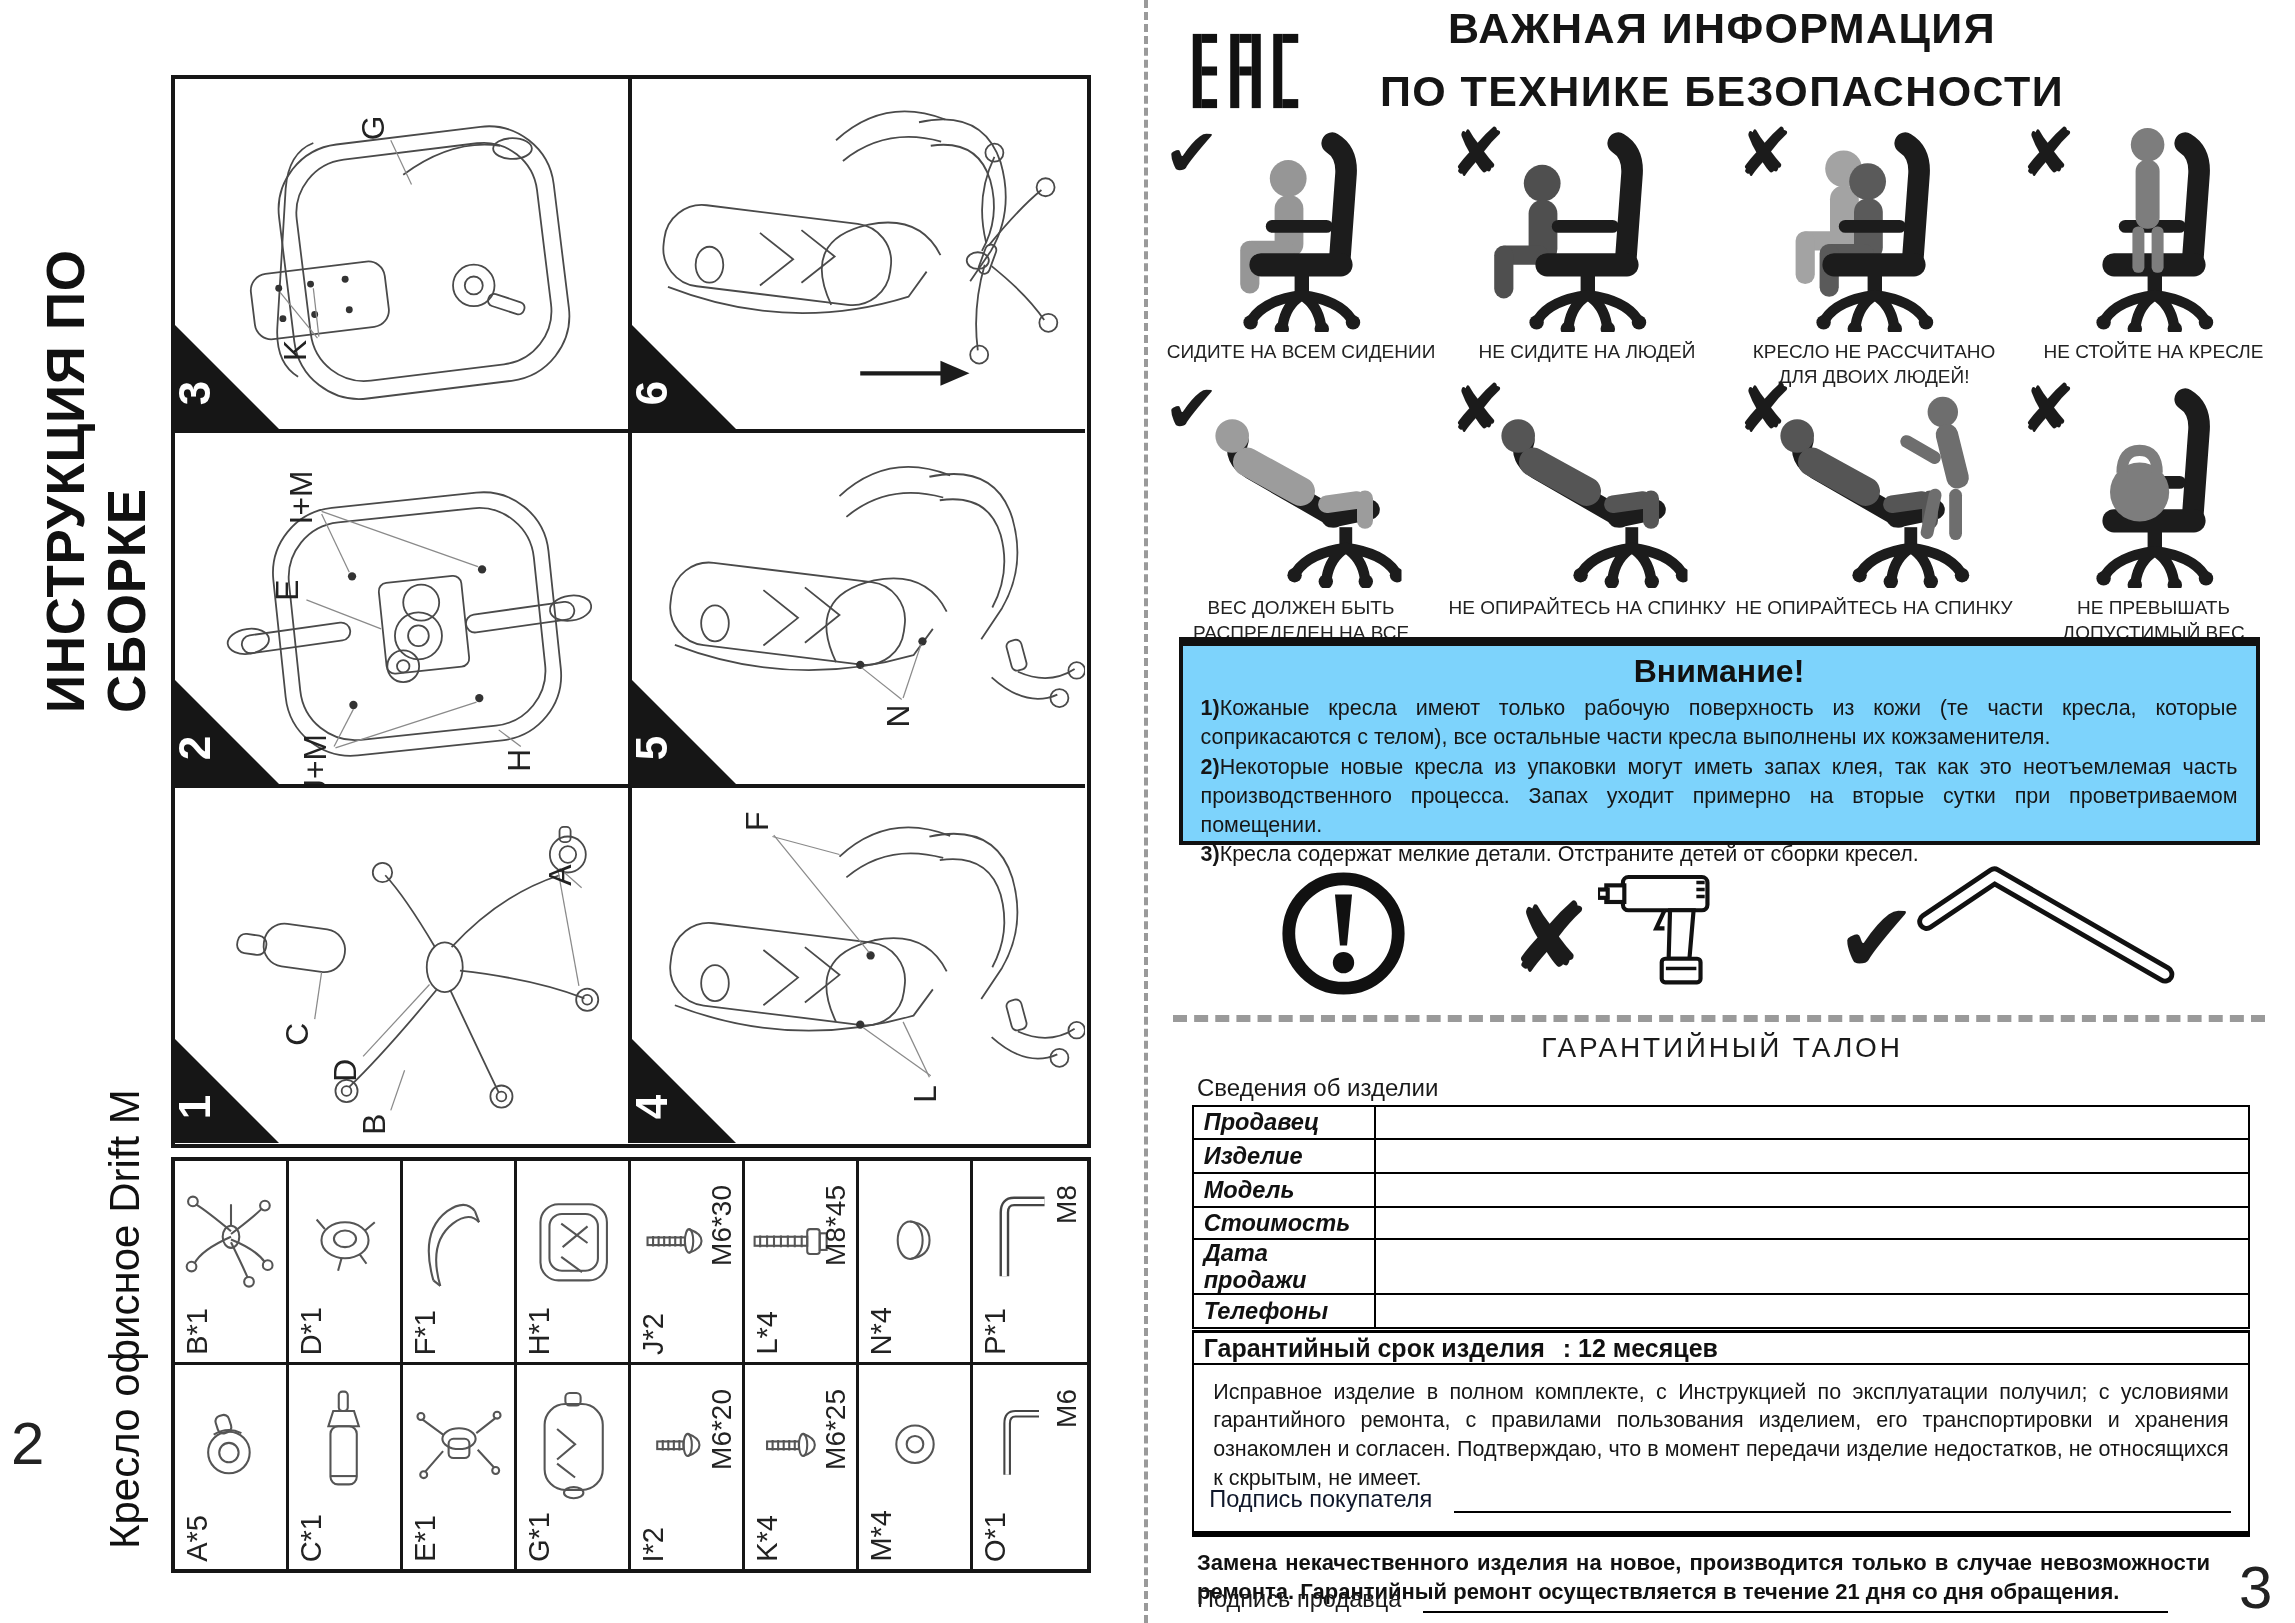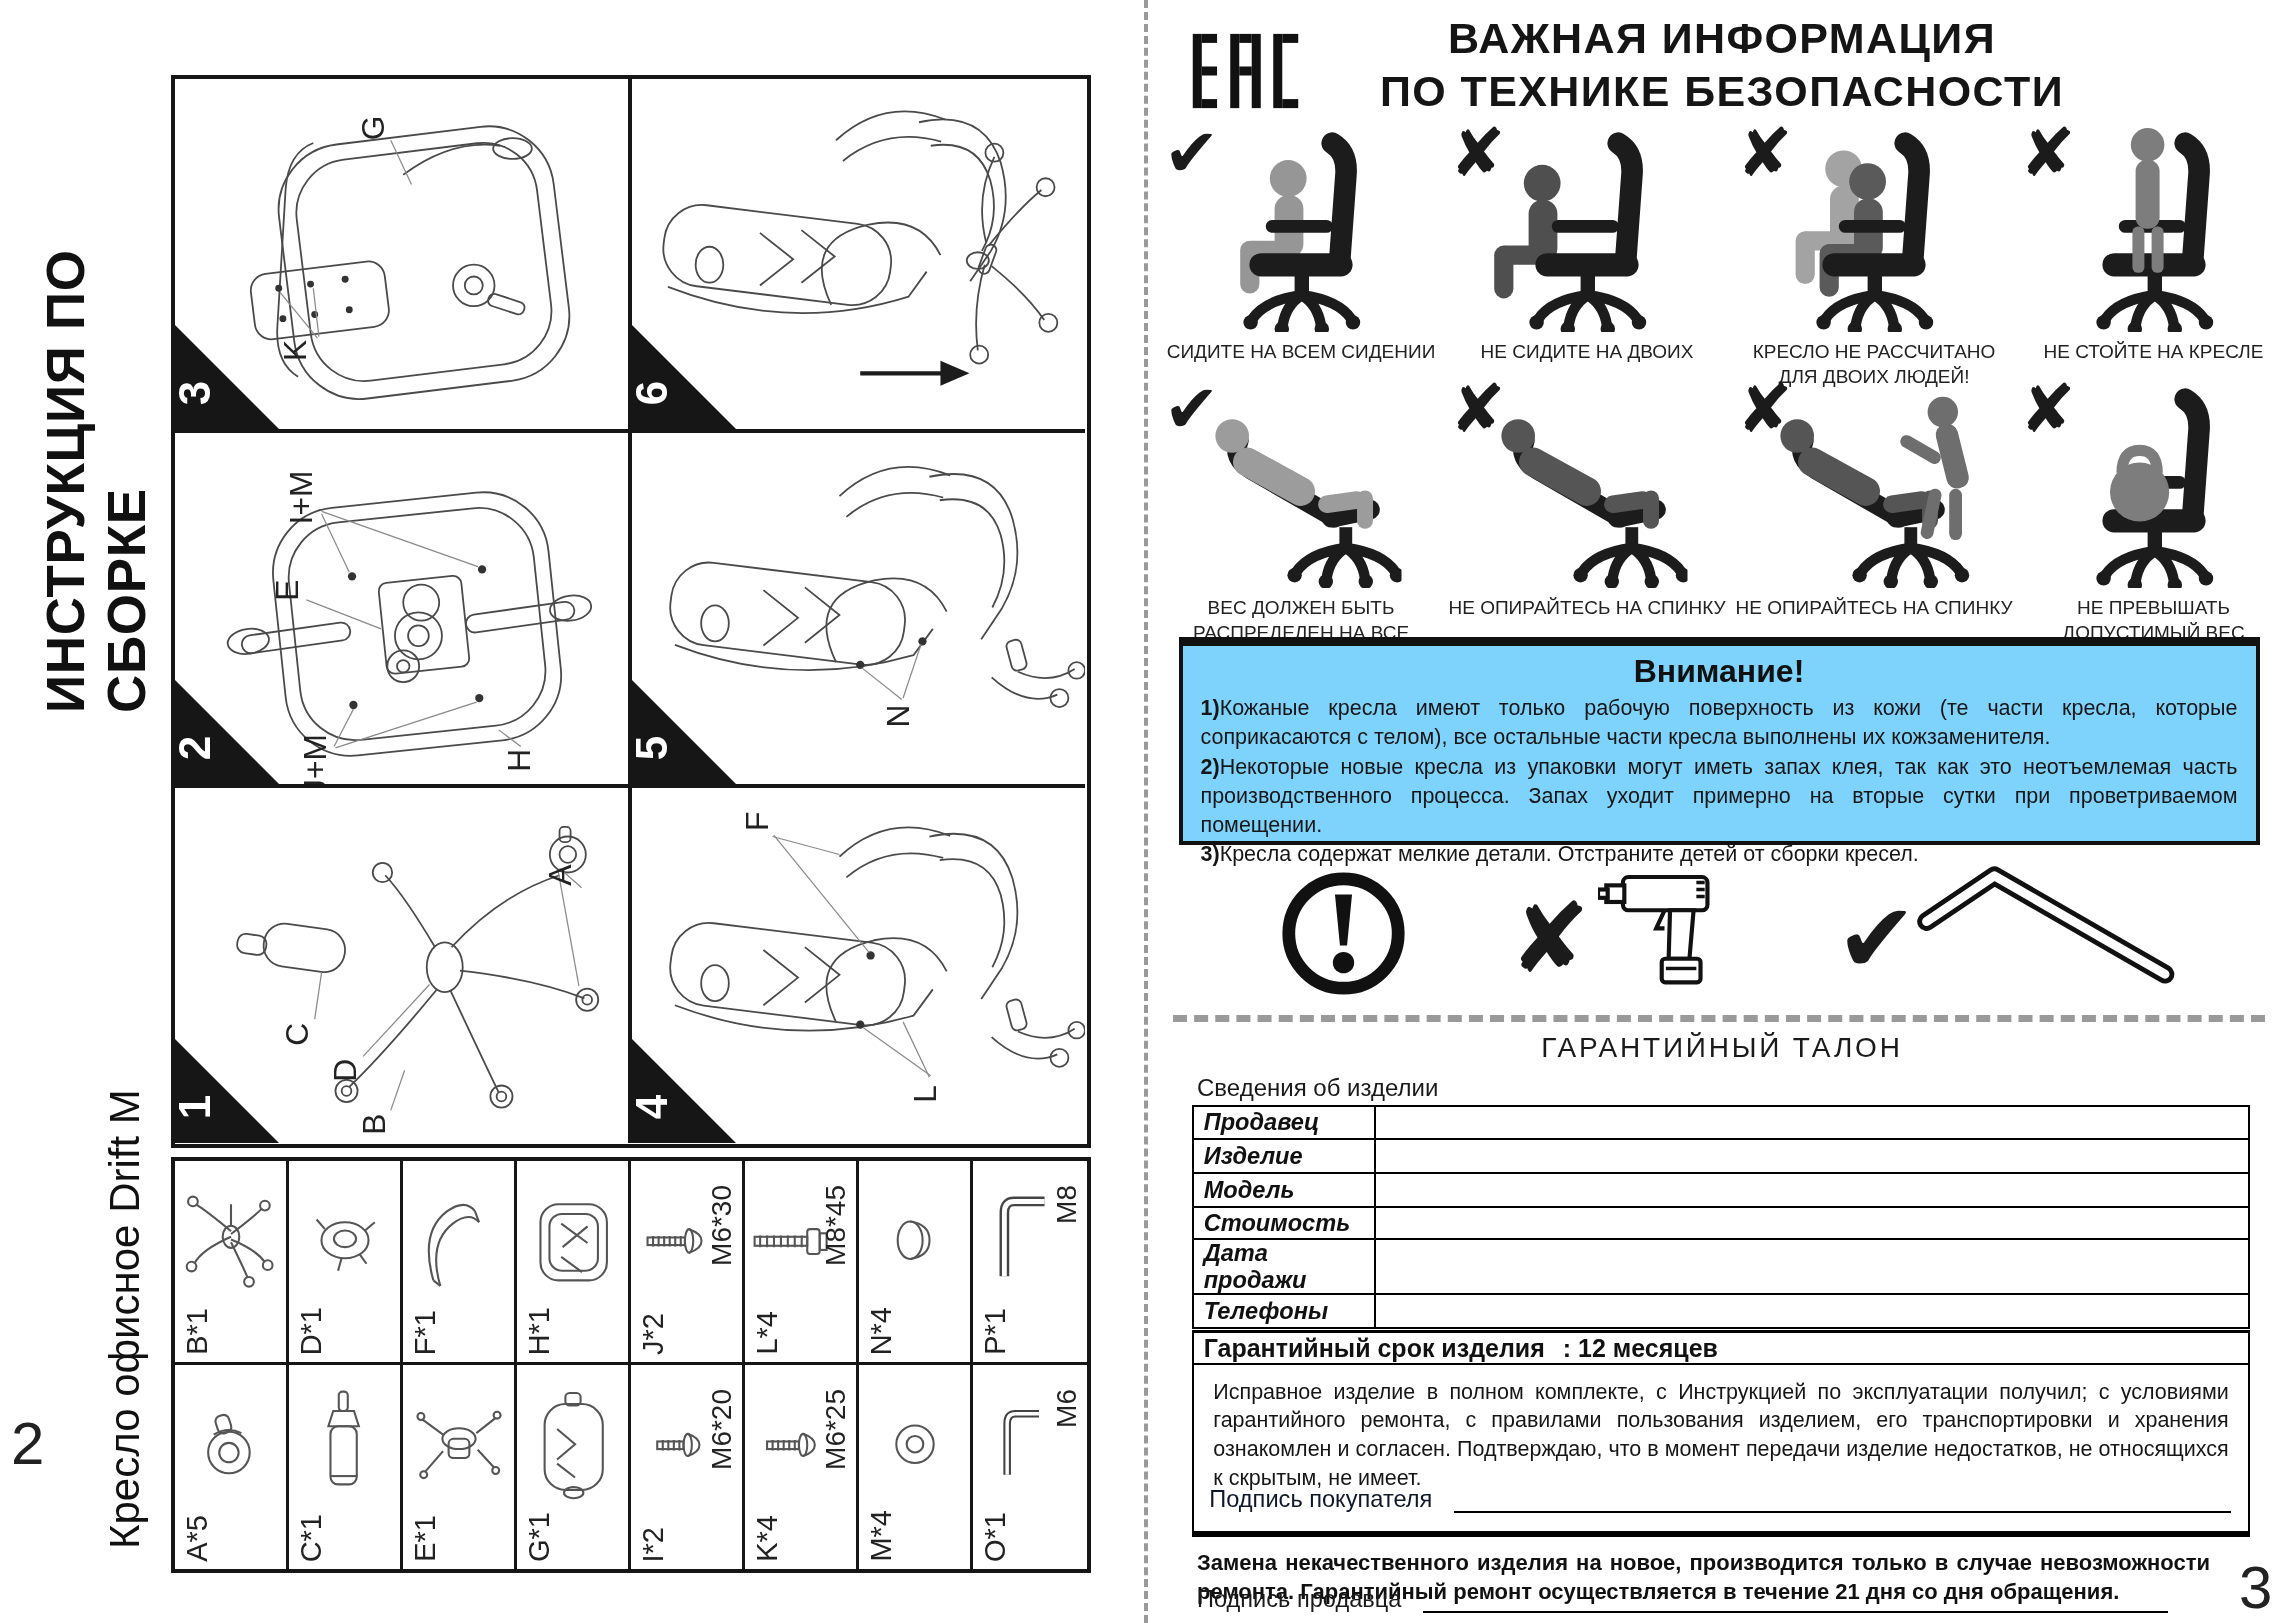--- a/index.html
+++ b/index.html
@@ -42,21 +42,21 @@
   .pcell.bB{border-bottom:3.5px solid #161616;}
   .pcell svg.picon{position:absolute;left:50%;top:9.7px;transform:translateX(-50%);}
   .picon{stroke:#555;stroke-width:3;fill:none;}
   .pcode{position:absolute;left:5.6px;bottom:7px;font-size:29px;font-weight:500;color:#222;}
   .psize{position:absolute;right:4.2px;top:23.6px;font-size:28px;font-weight:500;color:#222;}
 
   
   .eac-logo{position:absolute;left:42px;top:30.5px;}
   .r-title{position:absolute;left:42px;width:1064px;text-align:center;font-weight:800;font-size:43px;
            letter-spacing:1.4px;color:#151515;}
-  .r-title.l1{top:14px;} .r-title.l2{top:67px;}
+  .r-title.l1{top:4px;} .r-title.l2{top:67px;}
 
   .picto-col{position:absolute;width:278px;text-align:center;}
   .picto-art{position:relative;width:100%;height:214px;}
   .picto-art svg{position:absolute;left:50%;top:0;transform:translateX(-50%);}
   .mark{position:absolute;left:1.4px;top:-4.2px;font-family:"DejaVu Sans",sans-serif;font-size:67px;font-weight:bold;color:#1b1b1b;line-height:1;}
   .caption{margin-top:2px;font-size:19px;line-height:1.3;color:#222;}
 
   .attention-box{position:absolute;left:30.5px;top:637px;width:1081px;height:208px;box-sizing:border-box;
                  border:4.2px solid #111;border-top:9.7px solid #111;background:#7dd3fc;}
   .att-title{text-align:center;font-size:32px;font-weight:800;margin:7px 0 4.2px 0;color:#111;}
@@ -544,21 +544,21 @@
       <div class="caption">СИДИТЕ НА ВСЕМ СИДЕНИИ</div>
     </div>
     <div class="picto-col" style="left:300px;top:124px;">
       <div class="picto-art">
         <span class="mark">✘</span>
         <svg width="201" height="208" viewBox="0 0 240 260">
           <use href="#person-sit" x="64" y="74" fill="#4f4f4f"></use>
           <use href="#chair-up" x="0" y="0"></use>
         </svg>
       </div>
-      <div class="caption">НЕ СИДИТЕ НА ДВОИХ</div>
+      <div class="caption">НЕ СИДИТЕ НА ЛЮДЕЙ</div>
     </div>
     <div class="picto-col" style="left:587px;top:124px;">
       <div class="picto-art">
         <span class="mark">✘</span>
         <svg width="201" height="208" viewBox="0 0 240 260">
           <use href="#person-sit" x="82" y="56" fill="#a3a3a3"></use>
           <use href="#person-sit" x="112" y="72" fill="#5a5a5a"></use>
           <use href="#chair-up" x="0" y="0"></use>
         </svg>
       </div>

